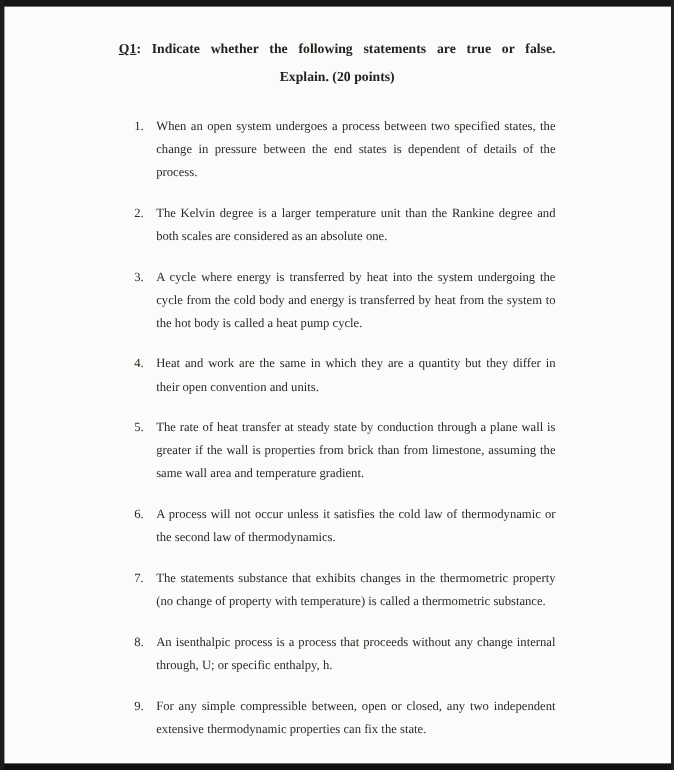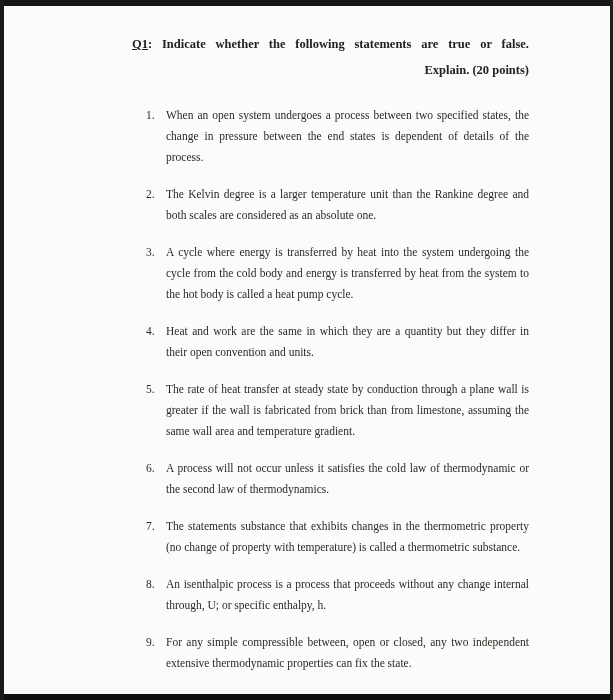--- a/index.html
+++ b/index.html
@@ -21,34 +21,33 @@
   .edge-bottom { bottom: 0; left: 0; width: 613px; height: 6px; background: #101010; }
   .edge-left   { top: 0; left: 0; width: 4px; height: 700px; background: #1b1b1b; }
   .edge-right  { top: 0; right: 0; width: 3px; height: 700px; background: #202020; }
 
   .page {
     position: absolute;
     top: 31px;
     left: 108px;
     width: 397px;
     color: #2c2a28;
-    margin-left: 24px;
   }
   .heading {
     font-weight: bold;
     font-size: 12.5px;
     line-height: 26px;
     color: #242220;
   }
   .h-line1 {
     text-align: justify;
     text-align-last: justify;
   }
   .h-line1 .q { text-decoration: underline; }
-  .h-line2 { text-align: right; }
+  .h-line2 { text-align: center; }
 
   ol.statements {
     list-style: none;
     margin: 22px 0 0 0;
     padding: 0 0 0 14px;
     font-size: 11.5px;
     line-height: 21px;
   }
   ol.statements li {
     display: flex;
@@ -96,21 +95,21 @@
     <span class="txt">A cycle where energy is transferred by heat into the system undergoing the cycle from the cold body and energy is transferred by heat from the system to the hot body is called a heat pump cycle.</span>
   </li>
 
   <li>
     <span class="num">4.</span>
     <span class="txt">Heat and work are the same in which they are a quantity but they differ in their open convention and units.</span>
   </li>
 
   <li>
     <span class="num">5.</span>
-    <span class="txt">The rate of heat transfer at steady state by conduction through a plane wall is greater if the wall is fabricated from brick than from limestone, assuming the same wall area and temperature gradient.</span>
+    <span class="txt">The rate of heat transfer at steady state by conduction through a plane wall is greater if the wall is properties from brick than from limestone, assuming the same wall area and temperature gradient.</span>
   </li>
 
   <li>
     <span class="num">6.</span>
     <span class="txt">A process will not occur unless it satisfies the cold law of thermodynamic or the second law of thermodynamics.</span>
   </li>
 
   <li>
     <span class="num">7.</span>
     <span class="txt">The statements substance that exhibits changes in the thermometric property (no change of property with temperature) is called a thermometric substance.</span>

